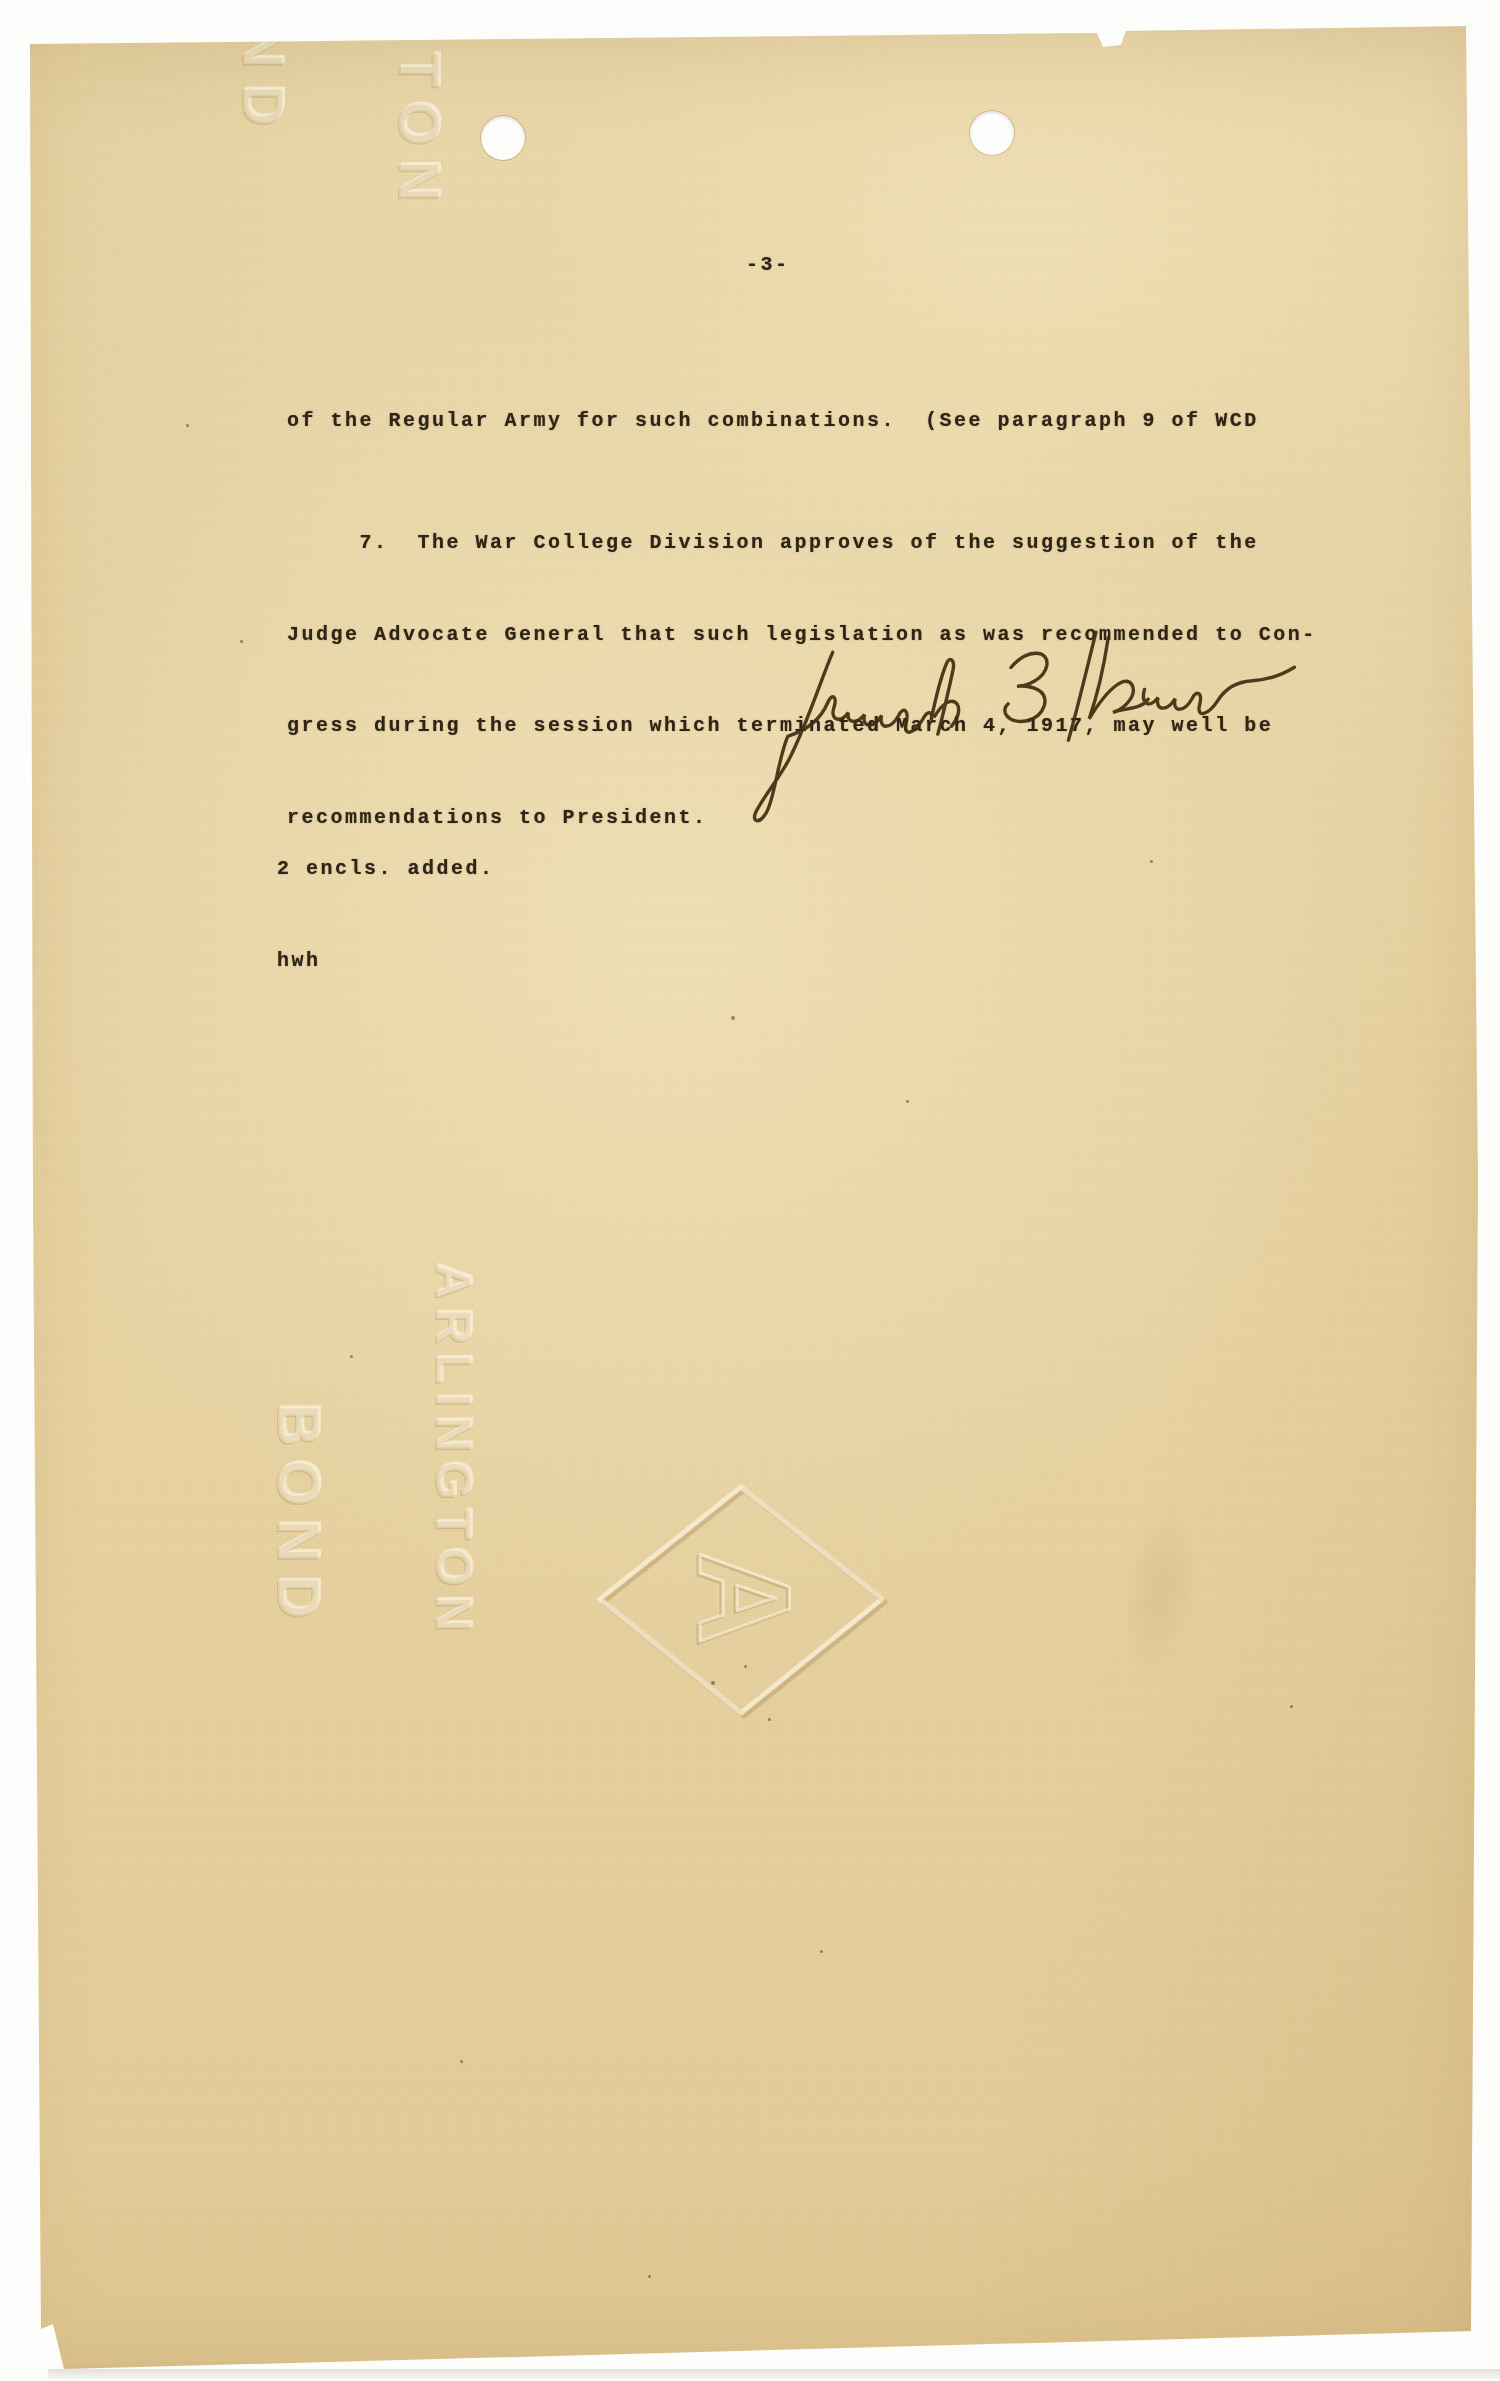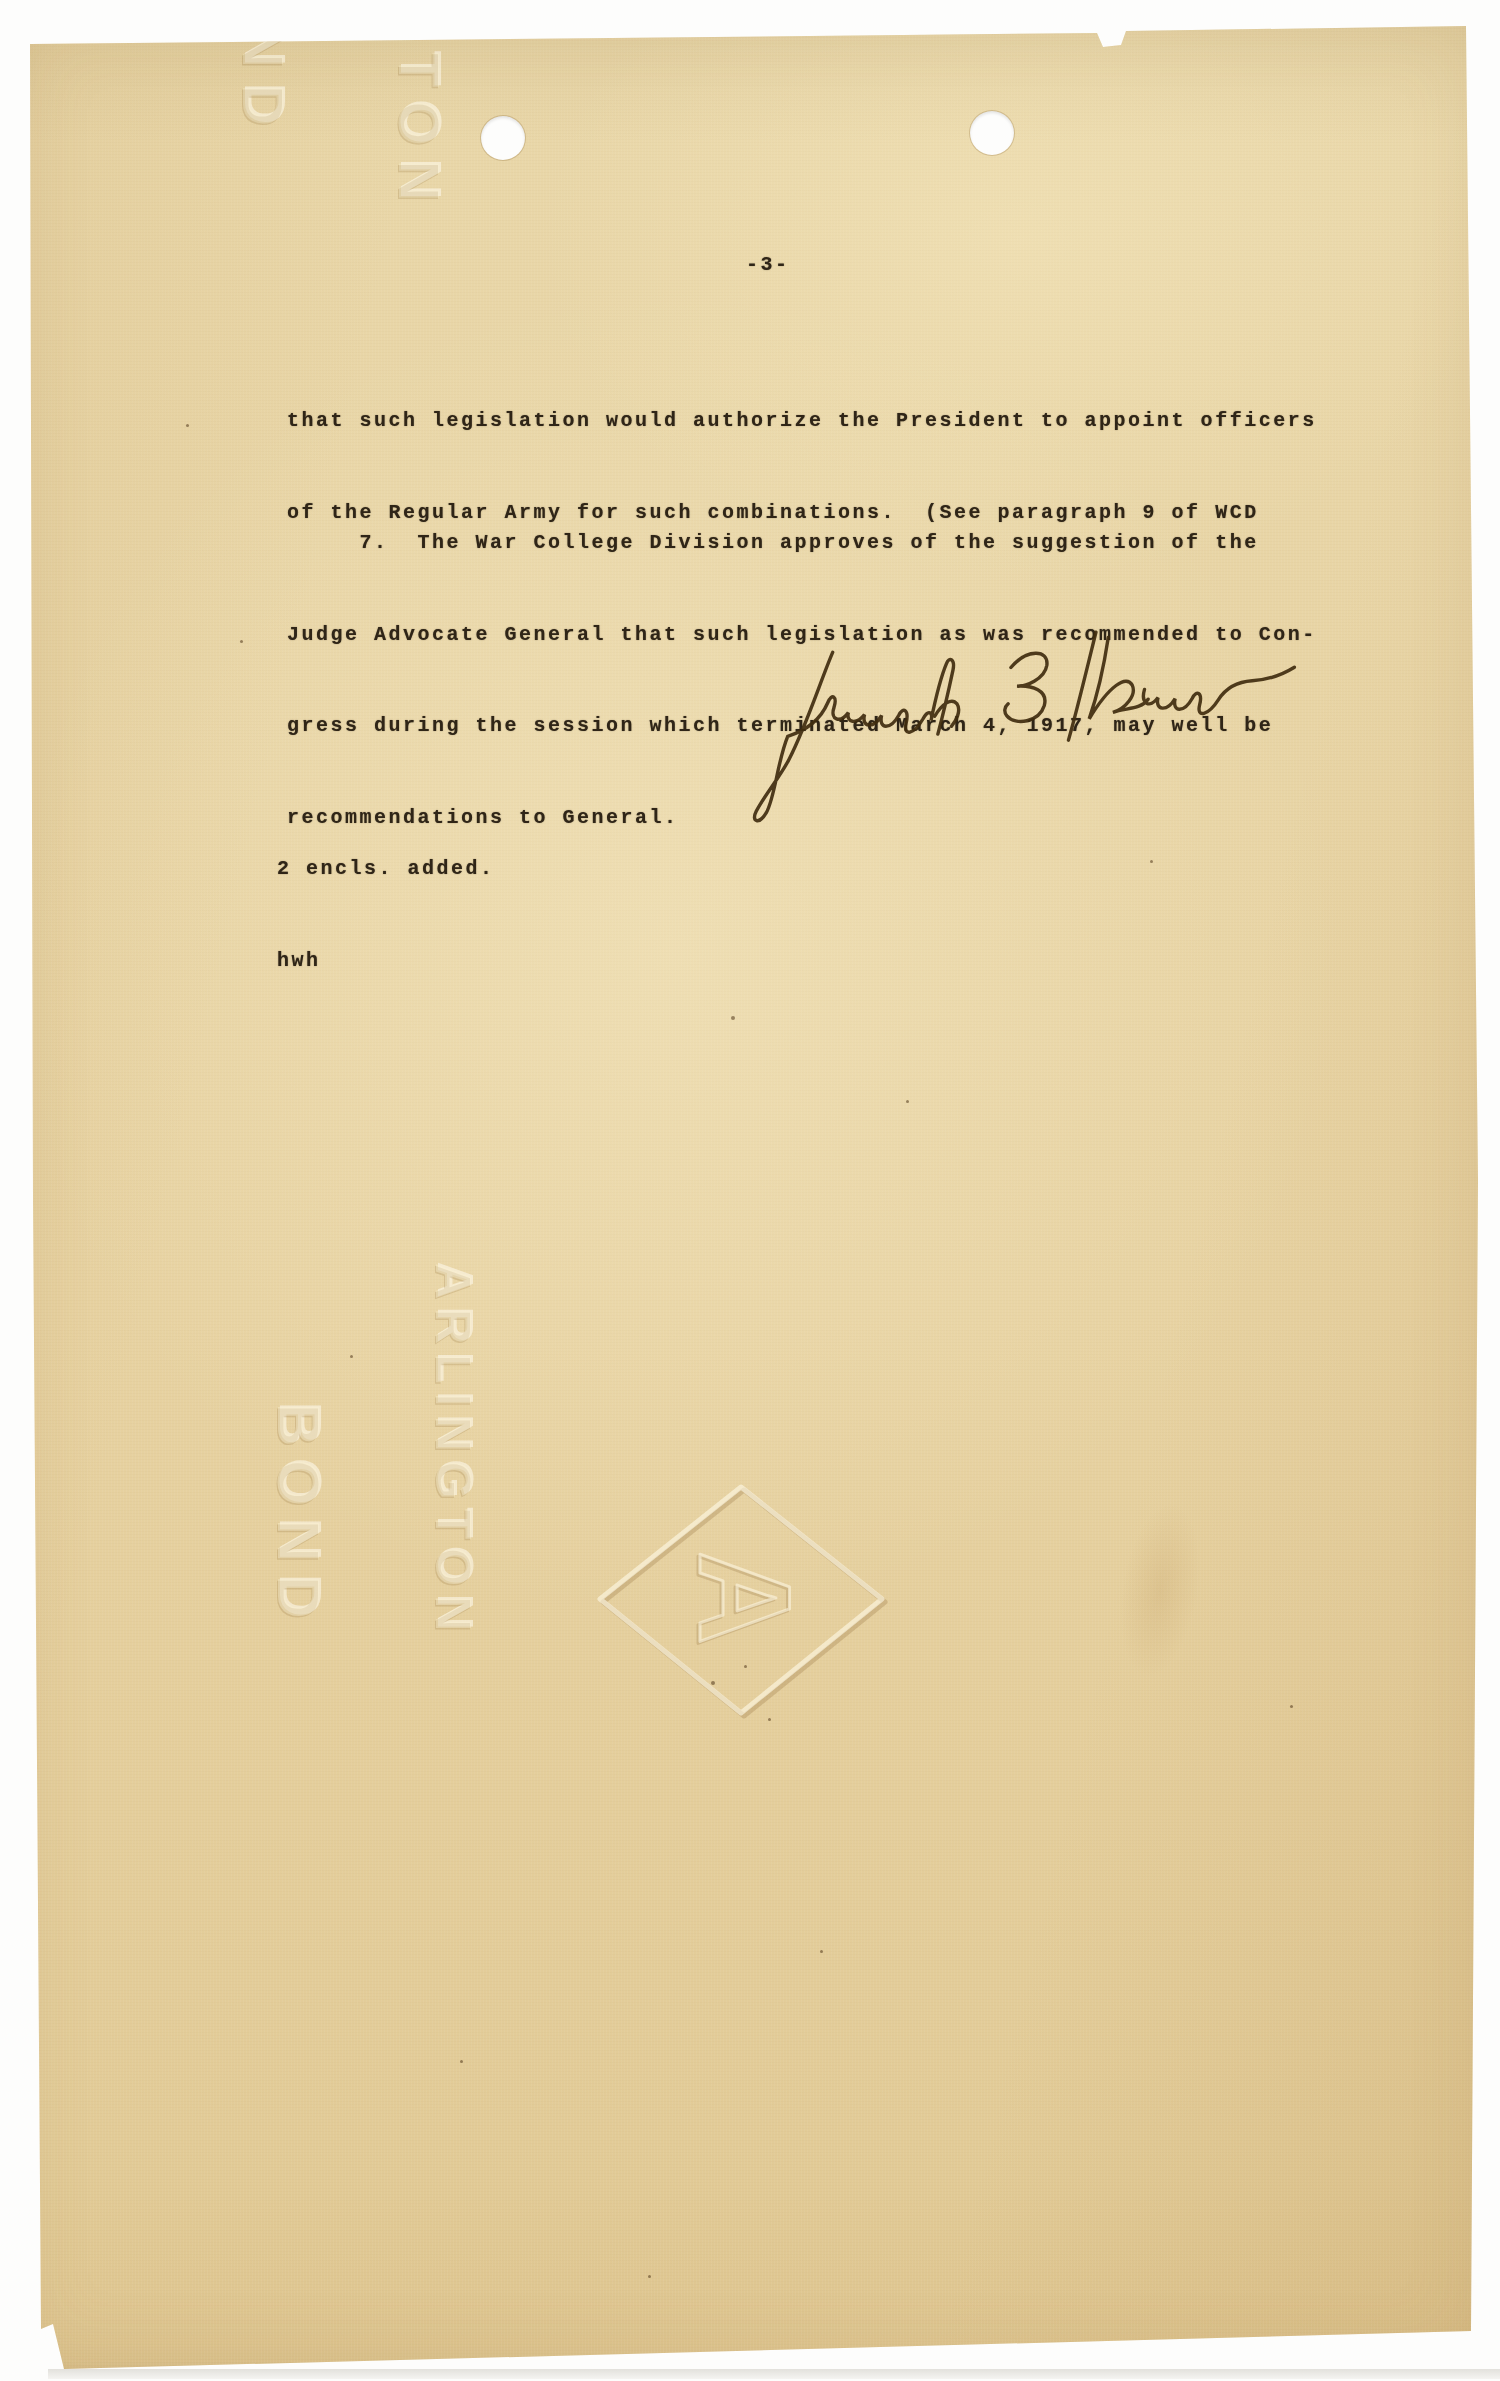--- a/index.html
+++ b/index.html
@@ -77,29 +77,28 @@
     </div>
 
     <div class="paper-shade"></div>
 
     <div class="hole" style="left:481px;top:116px;"></div>
     <div class="hole" style="left:970px;top:111px;"></div>
 
     <div class="typed" style="left:746px;top:250px;">-3-</div>
 
     <div class="typed" style="left:287px;top:345px;">
-      <div>that such legislation would authorize the President to appoint officers</div>
       <div>of the Regular Army for such combinations.  (See paragraph 9 of WCD</div>
     </div>
 
     <div class="typed" style="left:287px;top:467px;">
       <div>     7.  The War College Division approves of the suggestion of the</div>
       <div>Judge Advocate General that such legislation as was recommended to Con-</div>
       <div>gress during the session which terminated March 4, 1917, may well be</div>
-      <div>recommendations to General.</div>
+      <div>recommendations to President.</div>
     </div>
 
     <div class="sig" aria-label="Joseph E Kuhn">
       <svg width="590" height="205" viewBox="0 0 590 205">
         <g fill="none" stroke="#402d10" stroke-width="3.4" stroke-linecap="round" opacity="0.92">
           <path d="M128,12 C114,40 98,82 78,116 C68,133 50,152 42,166 C36,176 44,180 52,168
                    C62,152 66,118 78,93 C102,87 114,74 120,62 C125,52 130,56 126,67
                    C121,79 131,84 140,73 C137,83 147,86 156,76 C152,89 164,91 173,78
                    C169,92 181,93 190,79 C195,70 201,74 197,87 C193,101 204,99 214,84
                    C220,74 225,78 222,86 C228,64 236,40 241,30 C244,23 250,26 247,37

